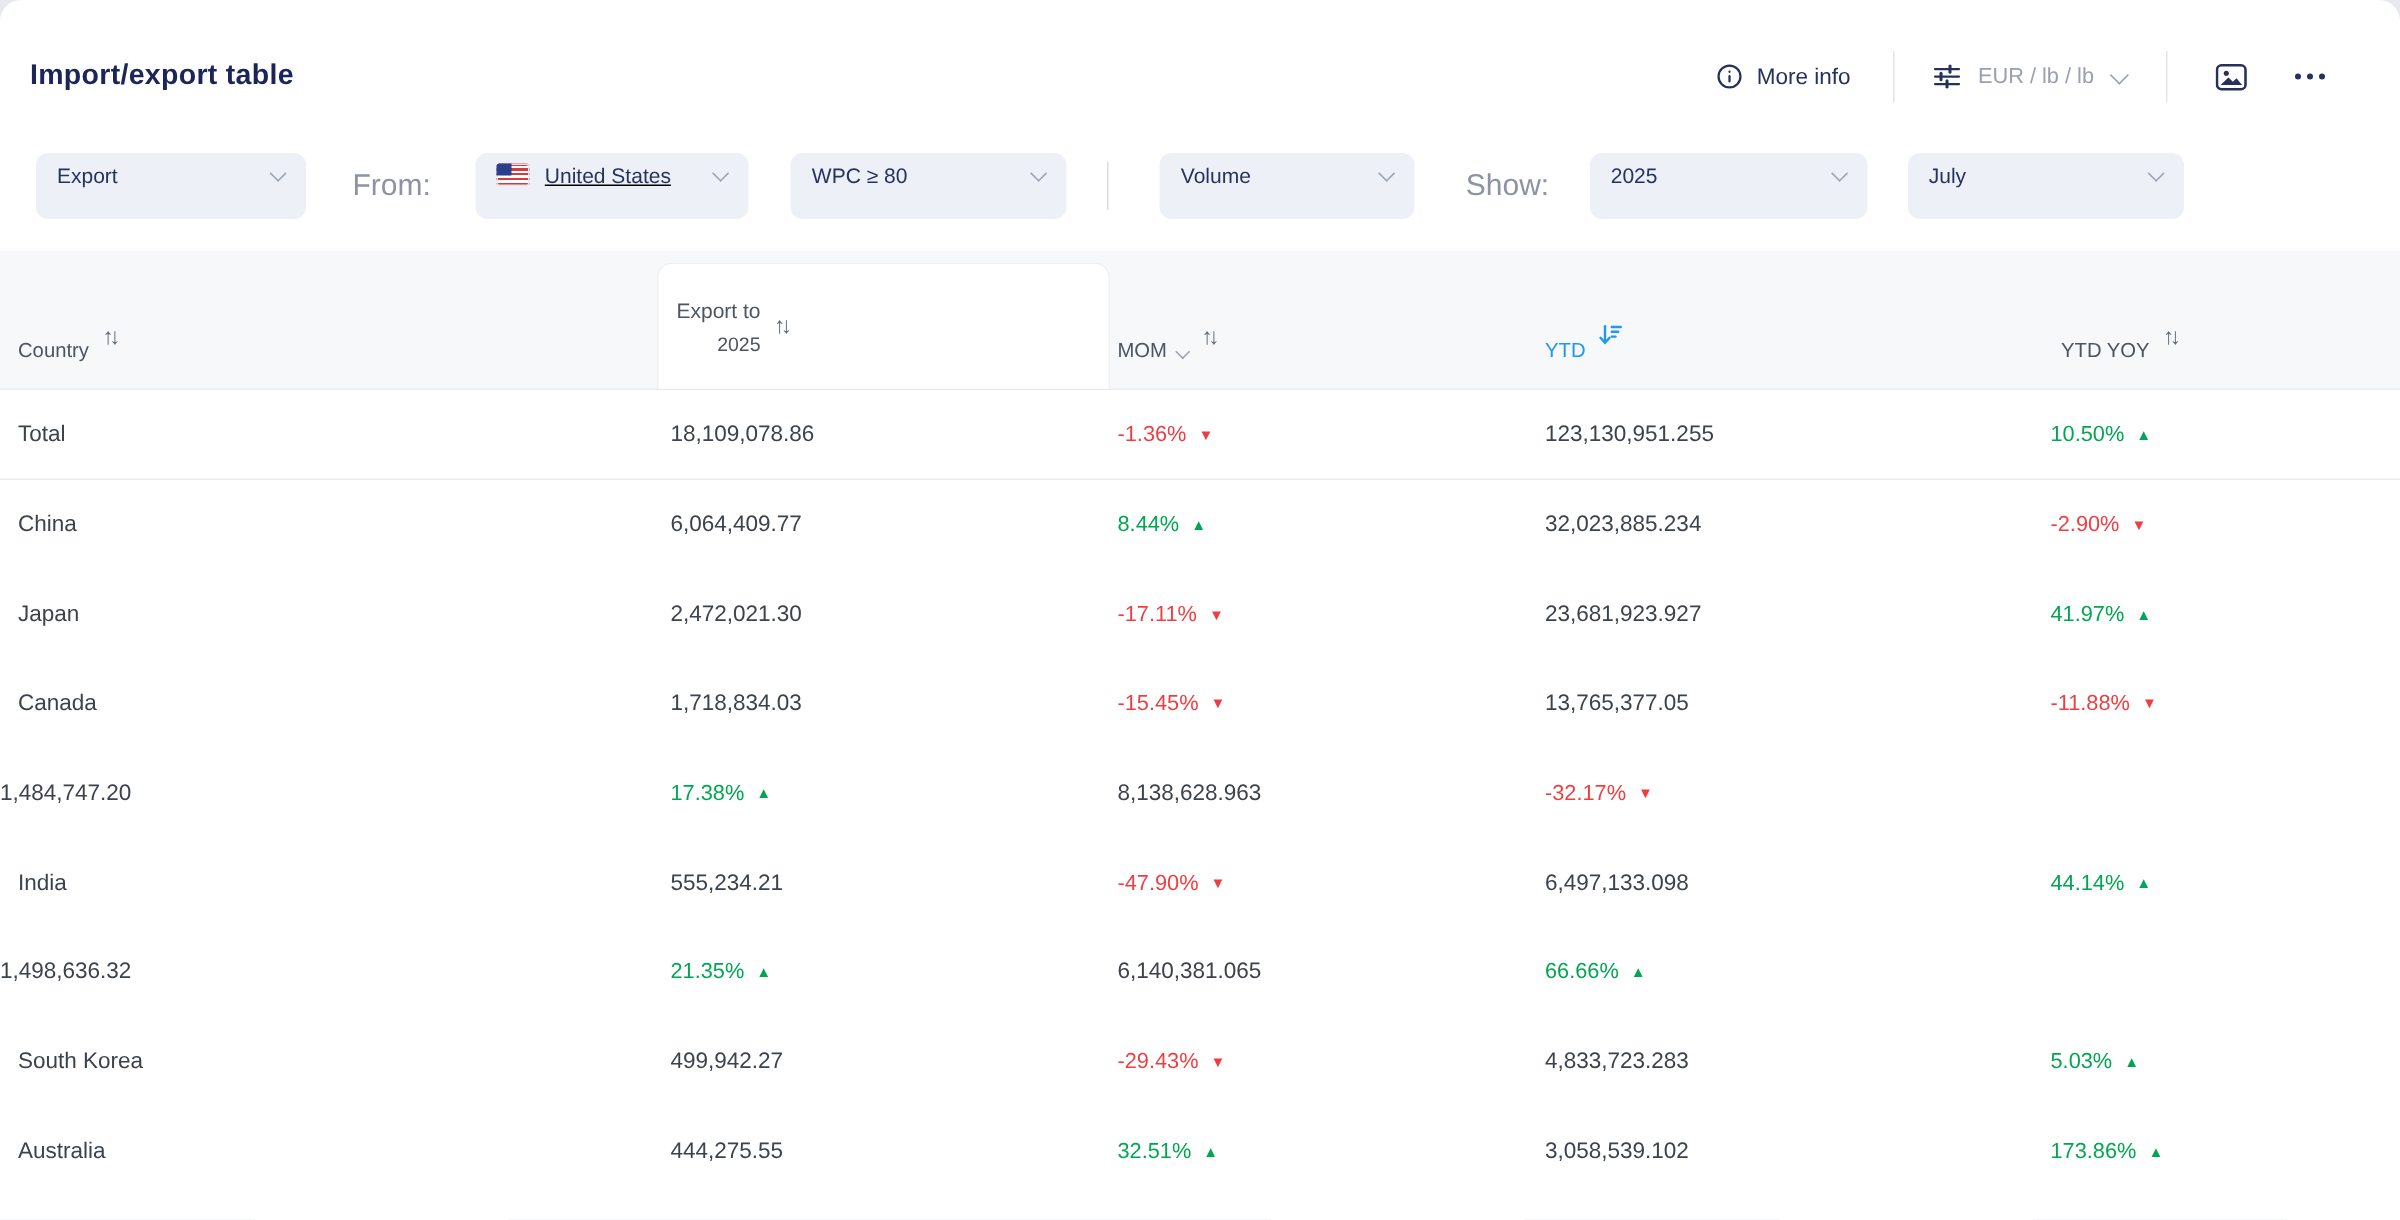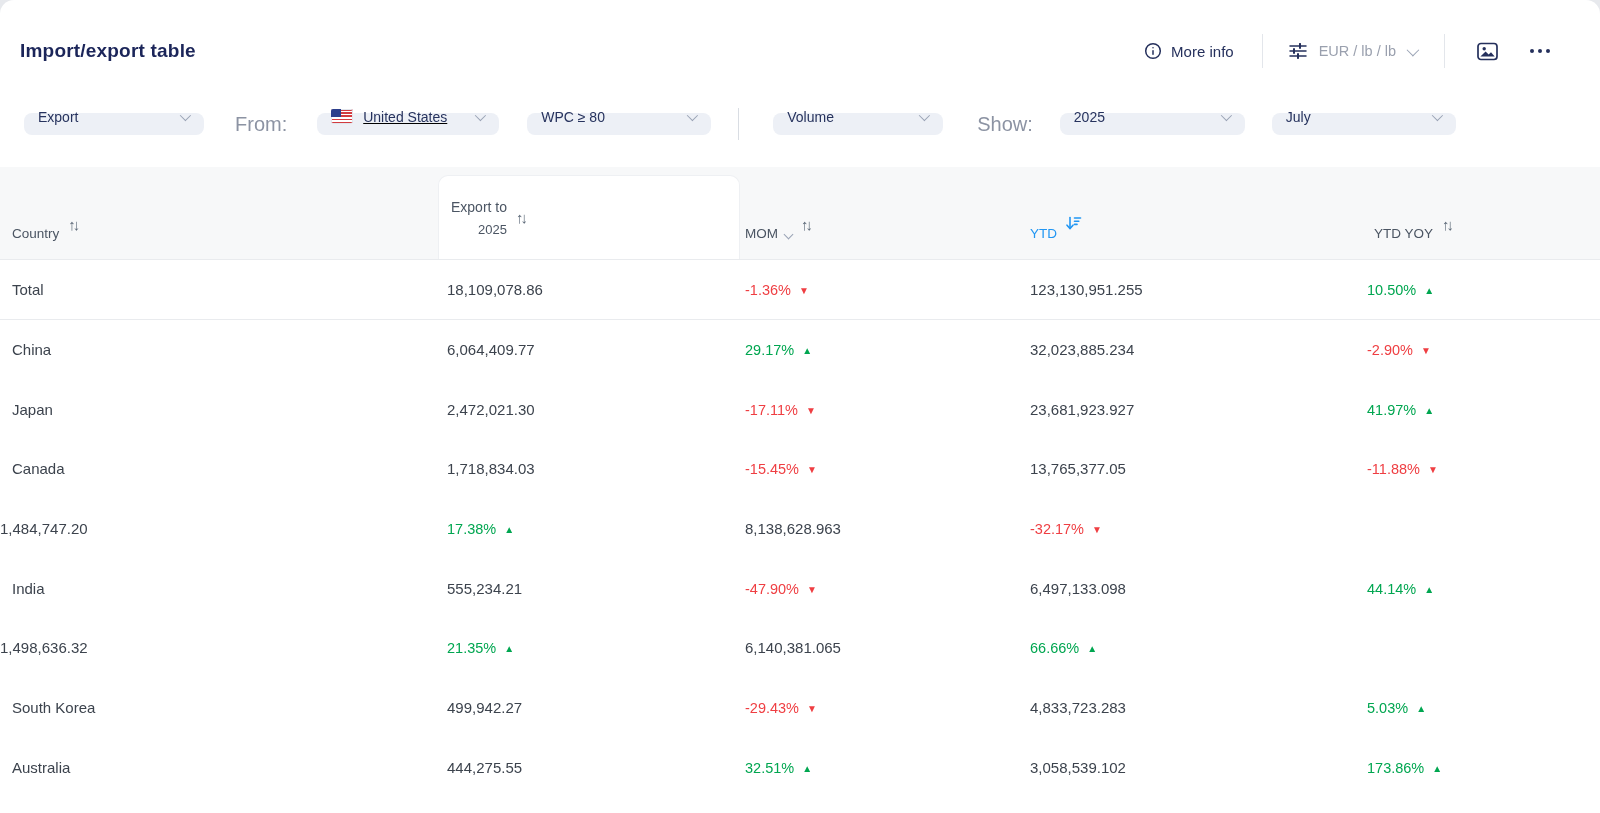--- a/index.html
+++ b/index.html
@@ -44,21 +44,21 @@
   .unit-select .unit-text{ font-size:14.5px; color:#9aa0ae; }
   .icon-btn{ display:flex; align-items:center; justify-content:center; cursor:pointer; }
   .dots{ display:flex; gap:4px; margin-left:32px; cursor:pointer; }
   .dots i{ width:4px; height:4px; border-radius:50%; background:var(--navy); }
   
   .chev{ width:9px; height:9px; border-right:1.6px solid #9aa3b5; border-bottom:1.6px solid #9aa3b5;
          transform:rotate(45deg) translateY(-2px); display:inline-block; }
   
   .filterbar{ display:flex; align-items:center; height:34px; margin-top:39px; padding-left:24px; }
   .chip{
-    height:22px; background:var(--chip-bg); border-radius:8px;
+    height:44px; background:var(--chip-bg); border-radius:8px;
     display:flex; align-items:center; justify-content:space-between;
     padding:0 16px 15px 14px; cursor:pointer;
   }
   .chip .chip-label{ font-size:14px; color:#27335e; font-weight:500; }
   .chip .chev{ width:8px; height:8px; }
   .flt-label{ font-size:20px; color:var(--gray-label); }
   .w-export{ width:180px; }
   .w-country{ width:182px; margin-left:30px; }
   .w-product{ width:184px; margin-left:28px; }
   .w-measure{ width:170px; margin-left:34px; }
@@ -238,21 +238,21 @@
       <div class="cell c-ytd"><span class="ytd-text">123,130,951.255</span></div>
       <div class="cell c-yoy">
         <span class="pct yoy-text up">10.50%</span><span class="tri yoy-tri up">▲</span>
       </div>
     </div>
 
     <div class="trow">
       <div class="cell c-country"><span class="country-text">China</span></div>
       <div class="cell c-export"><span class="export-text">6,064,409.77</span></div>
       <div class="cell c-mom">
-        <span class="pct mom-text up">29.17%</span><span class="tri mom-tri up">▲</span>
+        <span class="pct mom-text up">8.44%</span><span class="tri mom-tri up">▲</span>
       </div>
       <div class="cell c-ytd"><span class="ytd-text">32,023,885.234</span></div>
       <div class="cell c-yoy">
         <span class="pct yoy-text down">-2.90%</span><span class="tri yoy-tri down">▼</span>
       </div>
     </div>
 
     <div class="trow">
       <div class="cell c-country"><span class="country-text">Japan</span></div>
       <div class="cell c-export"><span class="export-text">2,472,021.30</span></div>

